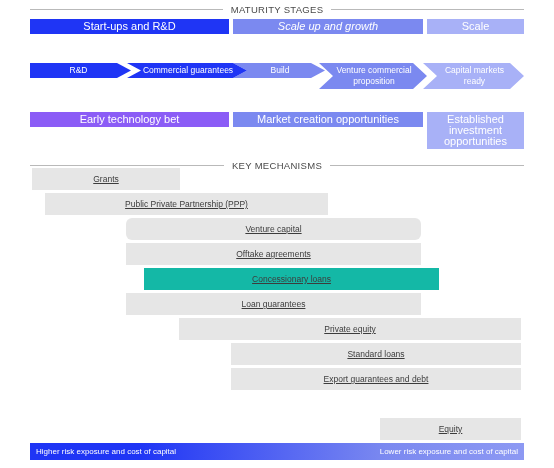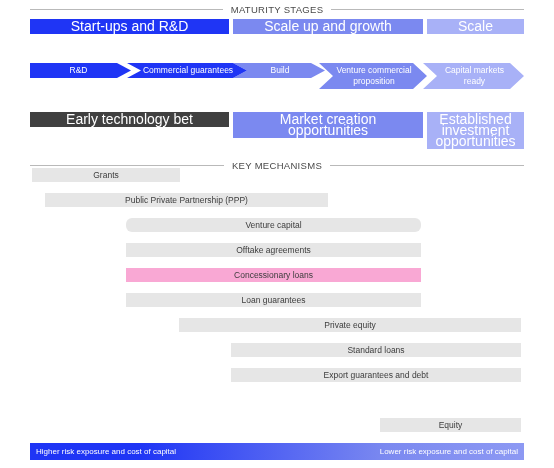--- a/index.html
+++ b/index.html
@@ -54,21 +54,21 @@
   .band-bottom { top: 93px; height: 40px; }
 
   .cell {
     position: absolute;
     box-sizing: border-box;
     display: flex;
     align-items: center;
     justify-content: center;
     text-align: center;
     color: #ffffff;
-    font-size: 14px;
+    font-size: 11px;
     line-height: 11px;
     padding: 2px 13px;
   }
 
   
   .col-1 { left: 0px;   width: 199px; }
   .col-2 { left: 203px; width: 190px; }
   .col-3 { left: 397px; width: 97px;  }
 
   
@@ -97,30 +97,31 @@
 
   
   .mech-area {
     position: absolute;
     left: 0; top: 168px;
     width: 554px;
     height: 270px;
   }
   .mech-bar {
     position: absolute;
-    height: 14px;
+    height: 22px;
     background: #e6e6e6;
     display: flex;
     align-items: center;
     justify-content: center;
     font-size: 8.5px;
     color: #3c3c3c;
     white-space: nowrap;
     box-sizing: border-box;
     padding: 0 6px;
+    text-decoration: underline;
   }
   .mech-bar sup { font-size: 6px; vertical-align: super; }
 
   
   .risk-bar {
     position: absolute;
     left: 30px;
     top: 443px;
     width: 494px;
     height: 17px;
@@ -140,34 +141,34 @@
 <div class="section-header" id="hdr-maturity">
   <span class="rule"></span>
   <span>MATURITY STAGES</span>
   <span class="rule"></span>
 </div>
 
 <div class="stage-grid">
 
   <div class="band band-top">
     <div class="cell col-1" id="c-top-1" style="background: rgb(31, 53, 245);">Start-ups and R&amp;D</div>
-    <div class="cell col-2" id="c-top-2" style="background: rgb(123, 137, 240);">Scale up and growth</div>
+    <div class="cell col-2" id="c-top-2" style="background: rgb(123, 137, 240); font-style: italic;">Scale up and growth</div>
     <div class="cell col-3" id="c-top-3" style="background: rgb(168, 177, 247);">Scale</div>
   </div>
 
   <div class="band band-chev">
     <div class="chev chev-1 first" id="c-chev-1" style="background: rgb(31, 53, 245); z-index: 9;">R&amp;D</div>
     <div class="chev chev-2" id="c-chev-2" style="background: rgb(31, 53, 245); z-index: 8;">Commercial guarantees</div>
     <div class="chev chev-3" id="c-chev-3" style="background: rgb(123, 137, 240); z-index: 7;">Build</div>
     <div class="chev chev-4" id="c-chev-4" style="background: rgb(123, 137, 240); z-index: 6;">Venture commercial proposition</div>
     <div class="chev chev-5" id="c-chev-5" style="background: rgb(168, 177, 247); z-index: 5;">Capital markets ready</div>
   </div>
 
   <div class="band band-bottom">
-    <div class="cell col-1" id="c-bot-1" style="background: #404040;">Early technology bet</div>
+    <div class="cell col-1" id="c-bot-1" style="background: #8b5cf6;">Early technology bet</div>
     <div class="cell col-2" id="c-bot-2" style="background: rgb(123, 137, 240);">Market creation opportunities</div>
     <div class="cell col-3" id="c-bot-3" style="background: rgb(168, 177, 247);">Established investment opportunities</div>
   </div>
 </div>
 
 <div class="section-header" id="hdr-mechanisms">
   <span class="rule"></span>
   <span>KEY MECHANISMS</span>
   <span class="rule"></span>
 </div>
@@ -178,21 +179,21 @@
     </div>
     <div class="mech-bar" style="left: 45px; width: 283px; top: 25px; background: rgb(230, 230, 230);">
       <span>Public Private Partnership (PPP)</span>
     </div>
     <div class="mech-bar" style="left: 126px; width: 295px; top: 50px; background: rgb(230, 230, 230); border-radius: 6px;">
       <span>Venture capital</span>
     </div>
     <div class="mech-bar" style="left: 126px; width: 295px; top: 75px; background: rgb(230, 230, 230);">
       <span>Offtake agreements</span>
     </div>
-    <div class="mech-bar" style="left: 126px; width: 295px; top: 100px; background: #f9a8d4;">
+    <div class="mech-bar" style="left: 144px; width: 295px; top: 100px; background: #14b8a6;">
       <span>Concessionary loans</span>
     </div>
     <div class="mech-bar" style="left: 126px; width: 295px; top: 125px; background: rgb(230, 230, 230);">
       <span>Loan guarantees</span>
     </div>
     <div class="mech-bar" style="left: 179px; width: 342px; top: 150px; background: rgb(230, 230, 230);">
       <span>Private equity</span>
     </div>
     <div class="mech-bar" style="left: 231px; width: 290px; top: 175px; background: rgb(230, 230, 230);">
       <span>Standard loans</span>

